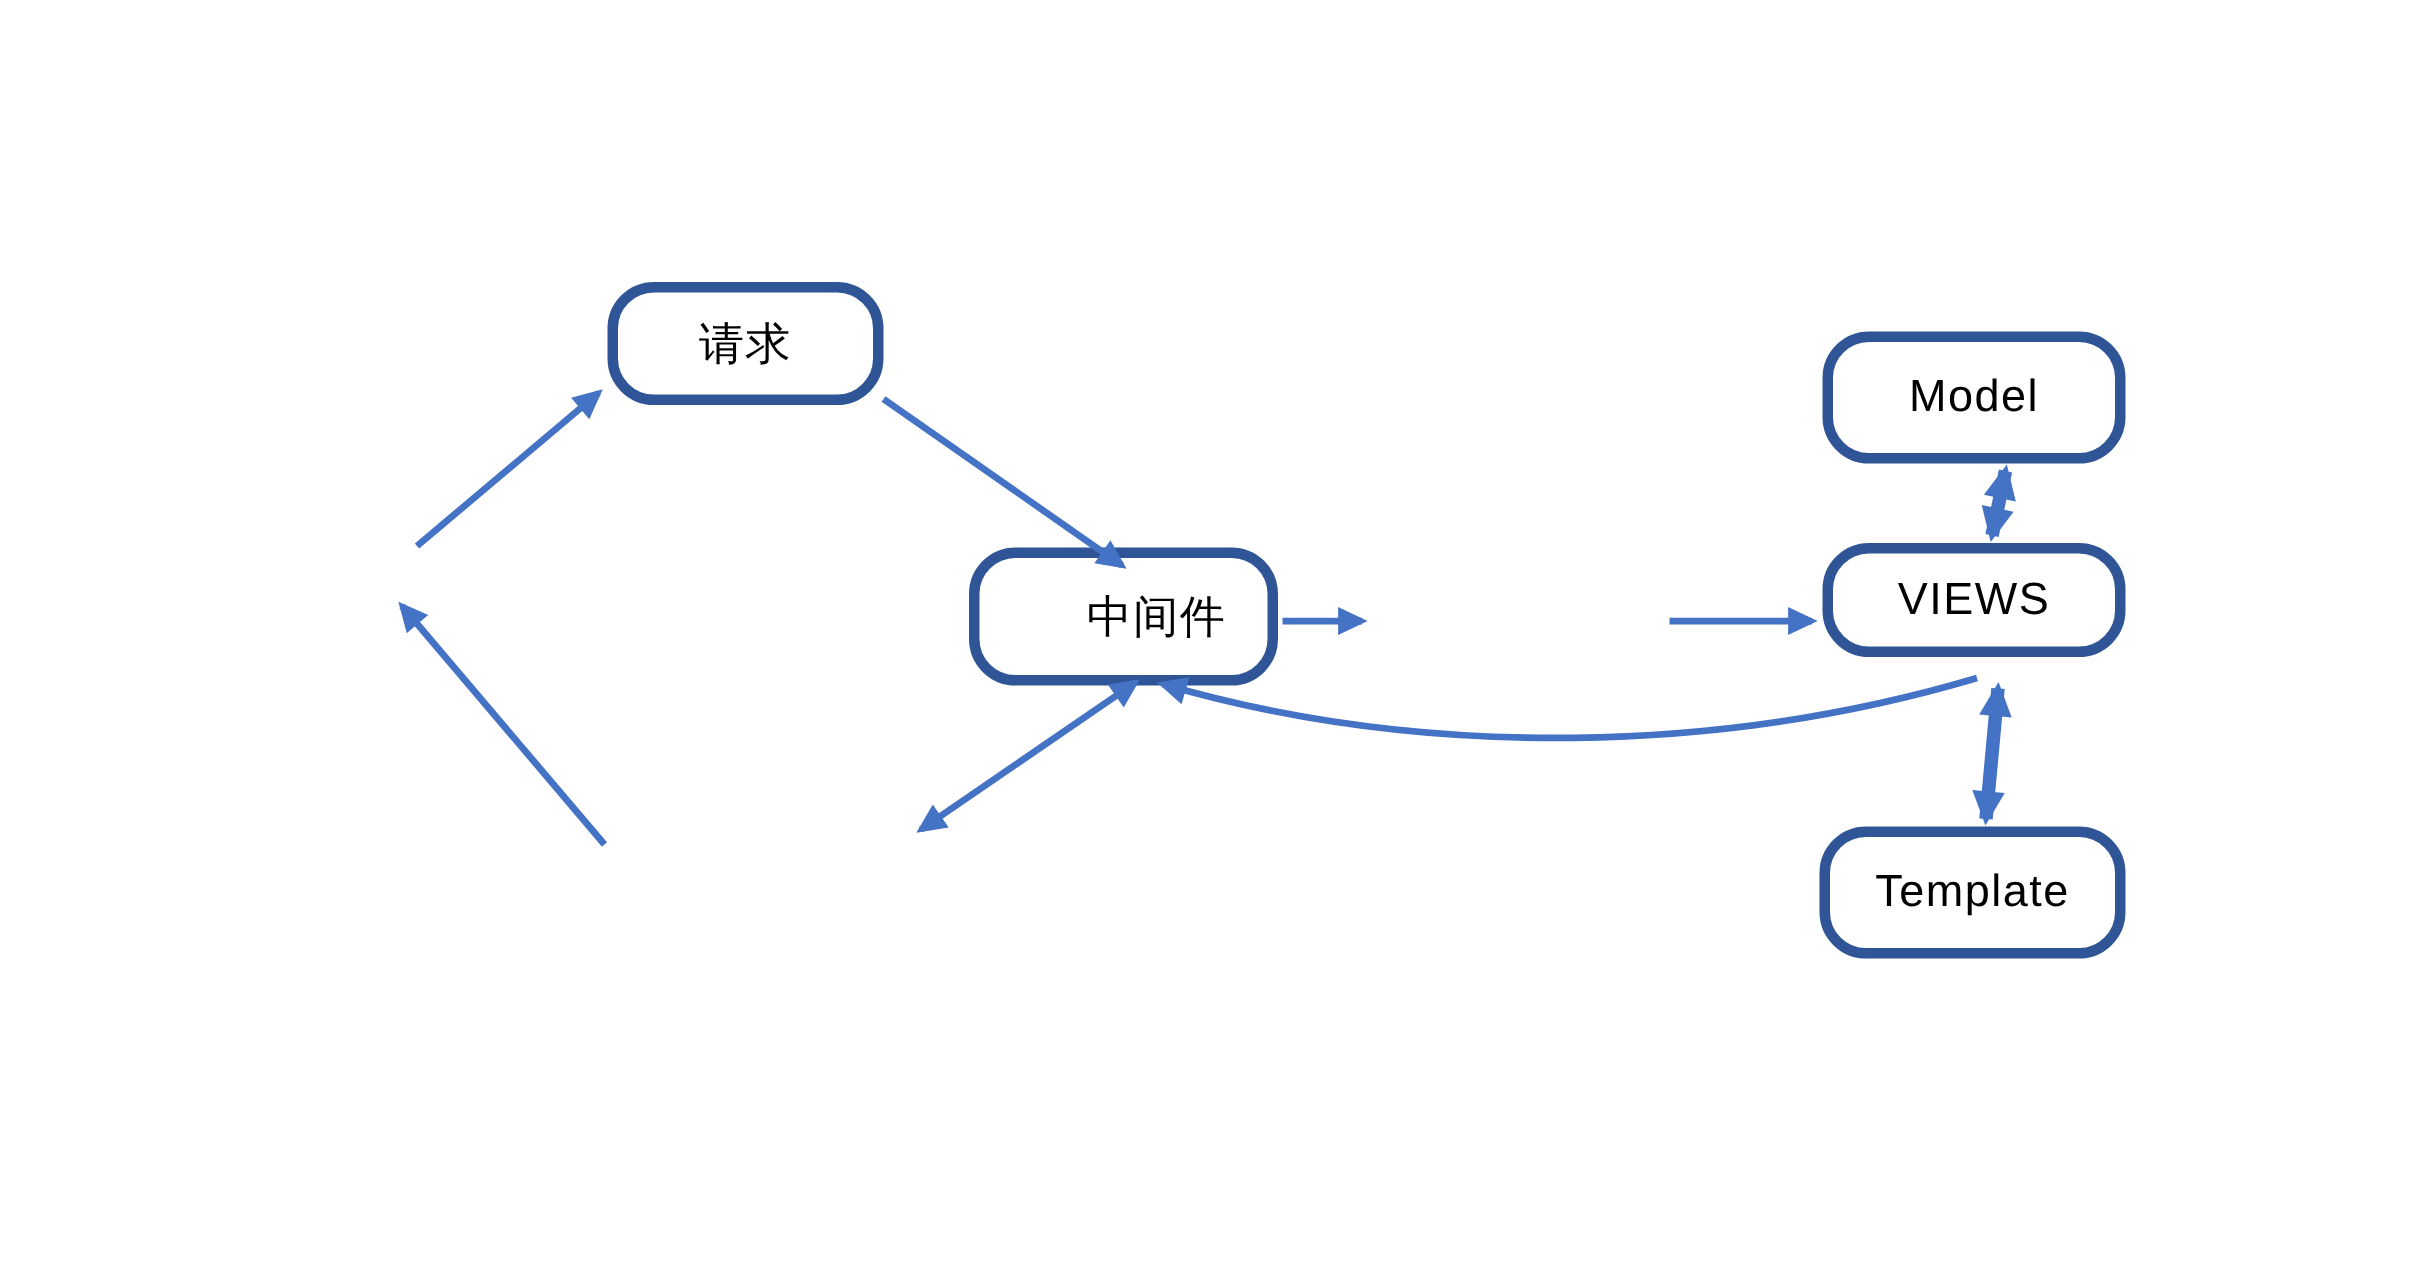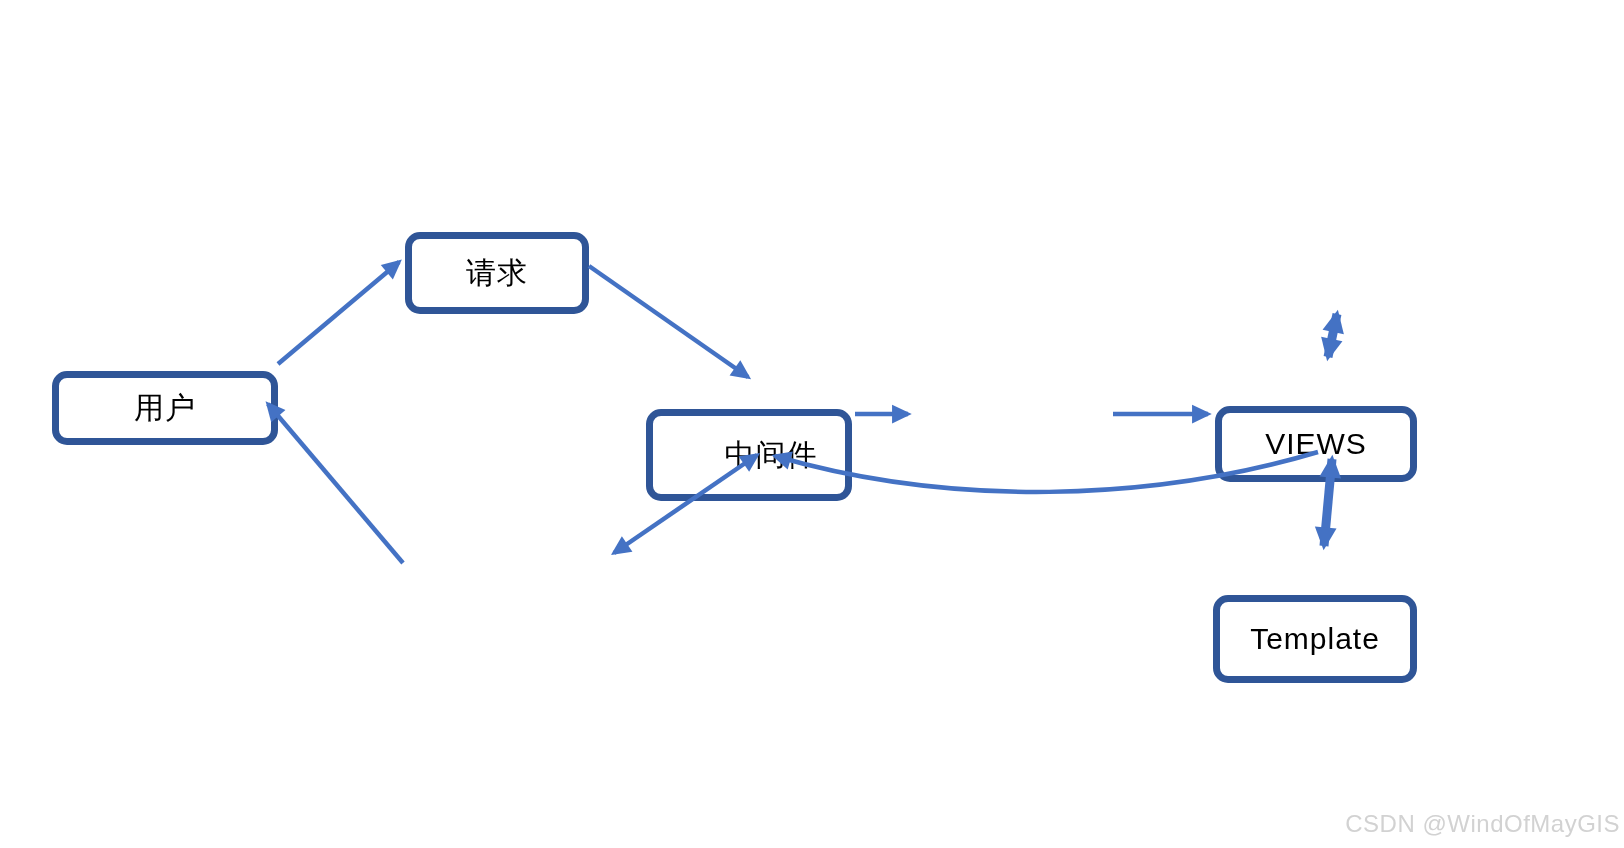--- a/index.html
+++ b/index.html
@@ -14,28 +14,27 @@
   body{
     width:1624px;height:848px;
     background:var(--bg);
     font-family:"Liberation Sans","DejaVu Sans",sans-serif;
     overflow:hidden;position:relative;
   }
   .canvas{position:absolute;left:0;top:0;width:1624px;height:848px;}
   .node{
     position:absolute;box-sizing:border-box;
     border:7px solid var(--border);
-    border-radius:15px;
+    border-radius:31px;
     background:var(--fill);
     display:flex;align-items:center;justify-content:center;
     color:var(--text);
     font-size:30px;
     z-index:1;
     letter-spacing:1px;
-    margin-top:44px;
   }
   #n-user      {left:52px;  top:327px; width:226px; height:74px;}
   #n-request   {left:405px; top:188px; width:184px; height:82px;}
   #n-middleware{left:646px; top:365px; width:206px; height:92px;padding-left:44px;}
   #n-url       {left:915px; top:364px; width:196px; height:84px; font-size:29px; letter-spacing:0;}
   #n-views     {left:1215px;top:362px; width:202px; height:76px;}
   #n-model     {left:1215px;top:221px; width:202px; height:88px;}
   #n-template  {left:1213px;top:551px; width:204px; height:88px;}
   #n-response  {left:405px; top:552px; width:210px; height:90px;}
   svg.edges{position:absolute;left:0;top:0;z-index:2;pointer-events:none;}
@@ -46,31 +45,31 @@
     position:absolute;right:4px;top:810px;z-index:3;
     font-size:24px;color:var(--wm);letter-spacing:0.5px;
     white-space:nowrap;
   }
 </style>
 </head>
 <body>
 
 <div class="canvas">
 
-  <div class="node" id="n-user">
-    <span>用户</span>
-  </div>
   <div class="node" id="n-request">
     <span>请求</span>
   </div>
   <div class="node" id="n-middleware">
     <span>中间件</span>
   </div>
   <div class="node" id="n-views">
     <span>VIEWS</span>
+  </div>
+  <div class="node" id="n-model">
+    <span>Model</span>
   </div>
   <div class="node" id="n-template">
     <span>Template</span>
   </div>
 
   <svg class="edges" width="1624" height="848" viewBox="0 0 1624 848">
     <defs>
       <marker id="mh" viewBox="0 0 12 12" refX="9.5" refY="6" markerWidth="5" markerHeight="5" orient="auto-start-reverse" markerUnits="strokeWidth">
         <path class="arrowhead" d="M1,1 L11.5,6 L1,11 Z"></path>
       </marker>
@@ -83,14 +82,13 @@
     <path class="edge" d="M 589,266 L 748,377" marker-end="url(#mh)"></path>
     <path class="edge" d="M 855,414 L 908,414" marker-end="url(#mh)"></path>
     <path class="edge" d="M 1113,414 L 1208,414" marker-end="url(#mh)"></path>
     <path class="edge-thick" d="M 1337,314 L 1328,357" marker-start="url(#mh-thick)" marker-end="url(#mh-thick)"></path>
     <path class="edge-thick" d="M 1332,459 L 1324,546" marker-start="url(#mh-thick)" marker-end="url(#mh-thick)"></path>
     <path class="edge" d="M 1318,452 C 1150,502 950,507 775,456" marker-end="url(#mh)"></path>
     <path class="edge" d="M 757,455 L 614,553" marker-start="url(#mh)" marker-end="url(#mh)"></path>
     <path class="edge" d="M 403,563 L 268,404" marker-end="url(#mh)"></path>
   </svg>
 
-  <div class="watermark">CSDN @WindOfMayGIS</div>
 </div>
 
 </body></html>

